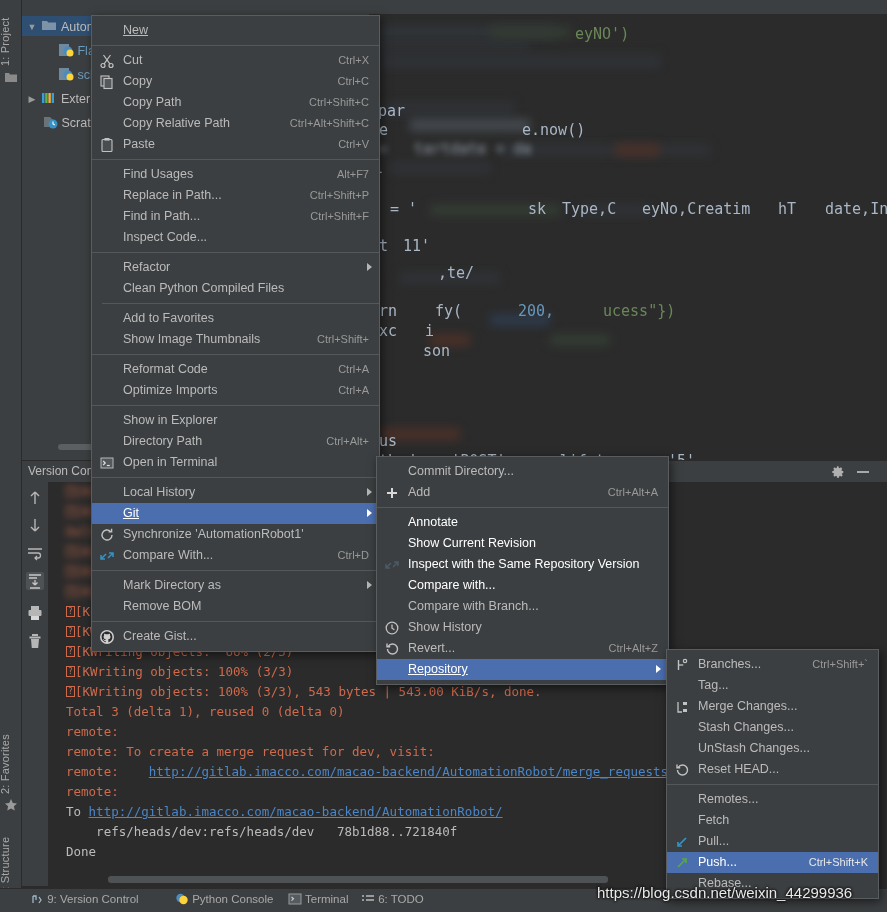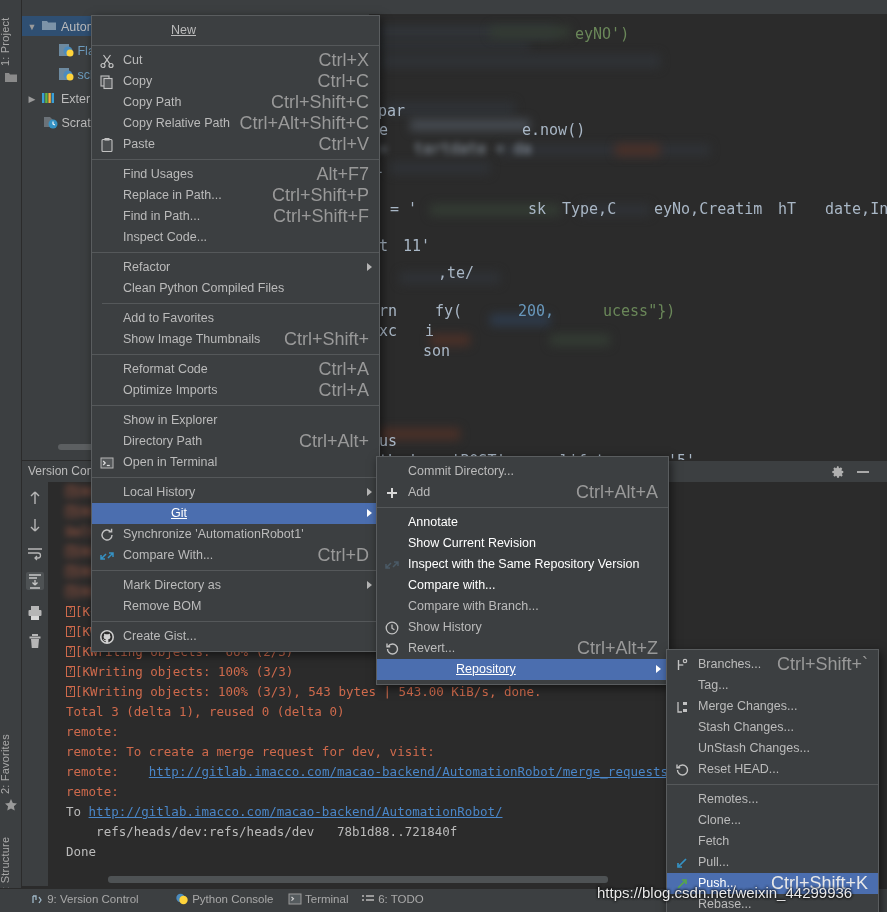--- a/index.html
+++ b/index.html
@@ -128,23 +128,23 @@
     box-shadow: 2px 3px 9px rgba(0,0,0,.55);
     padding: 4px 0; z-index: 50;
   }
   .mi {
     position: relative; height: 21px; line-height: 21px;
     white-space: nowrap; color: #bbbbbb; font-size: 12.5px;
     padding-left: 31px; padding-right: 10px; cursor: default;
   }
   .mi.dim { color: #ffffff; }
   .mi.sel { background: #4b6eaf; color: #ffffff; }
-  .mi .acc { text-decoration: underline; margin-left: 48px; }
+  .mi .acc { text-decoration: underline; }
   .mi .short {
-    position: absolute; right: 10px; top: 0; color: #999999; font-size: 18px;
+    position: absolute; right: 10px; top: 0; color: #999999; font-size: 11px;
   }
   .mi.sel .short { color: #e8e8e8; }
   .mi .arrow {
     position: absolute; right: 7px; top: 6px;
     width: 0; height: 0; border-left: 5px solid #b5b5b5;
     border-top: 4px solid transparent; border-bottom: 4px solid transparent;
   }
   .mi.sel .arrow { border-left-color: #ffffff; }
   .mi .mico {
     position: absolute; left: 7px; top: 3px; width: 16px; height: 16px;
@@ -190,21 +190,21 @@
 
     <div class="codeline" style="left:205px;top:11px;"><span class="str">eyNO')</span></div>
     <div class="codeline" style="left:8px;  top:88px;">par</div>
     <div class="codeline" style="left:0px;  top:107px;">te</div>
     <div class="codeline" style="left:152px;top:107px;">e.now()</div>
     <div class="codeline blurred" style="left:8px;top:126px;">=   tartdate + da</div>
     <div class="codeline" style="left:4px;  top:145px;">l</div>
     <div class="codeline" style="left:2px;  top:186px;">l = '</div>
     <div class="codeline" style="left:158px;top:186px;">sk</div>
     <div class="codeline" style="left:192px;top:186px;">Type,C</div>
-    <div class="codeline" style="left:284px;top:186px;text-align:center;">eyNo,Creatim</div>
+    <div class="codeline" style="left:272px;top:186px;text-align:center;">eyNo,Creatim</div>
     <div class="codeline" style="left:408px;top:186px;">hT</div>
     <div class="codeline" style="left:455px;top:186px;">date,Inte</div>
     <div class="codeline" style="left:0px;  top:223px;">nt</div>
     <div class="codeline" style="left:33px; top:223px;">11'</div>
     <div class="codeline" style="left:68px; top:250px;">,te/</div>
     <div class="codeline" style="left:0px;  top:288px;">urn</div>
     <div class="codeline" style="left:65px; top:288px;">fy(</div>
     <div class="codeline" style="left:148px;top:288px;"><span class="num">200,</span></div>
     <div class="codeline" style="left:233px;top:288px;"><span class="str">ucess"})</span></div>
     <div class="codeline" style="left:0px;  top:308px;">Exc</div>
@@ -686,23 +686,20 @@
       </span>
       <span>Reset HEAD...</span>
     </div>
 
     <div class="msep"></div>
 
     <div class="mi">
       <span>Remotes...</span>
     </div>
     <div class="mi">
-      <span>Clone...</span>
-    </div>
-    <div class="mi">
       <span>Fetch</span>
     </div>
     <div class="mi">
       <span class="mico">
         <svg width="16" height="16" viewBox="0 0 16 16">
             <path d="M12 4L4.5 11.5" stroke="#3592c4" stroke-width="1.7"></path>
             <path d="M4 8v4h4" stroke="#3592c4" stroke-width="1.7" fill="none"></path>
           </svg>
       </span>
       <span>Pull...</span>

